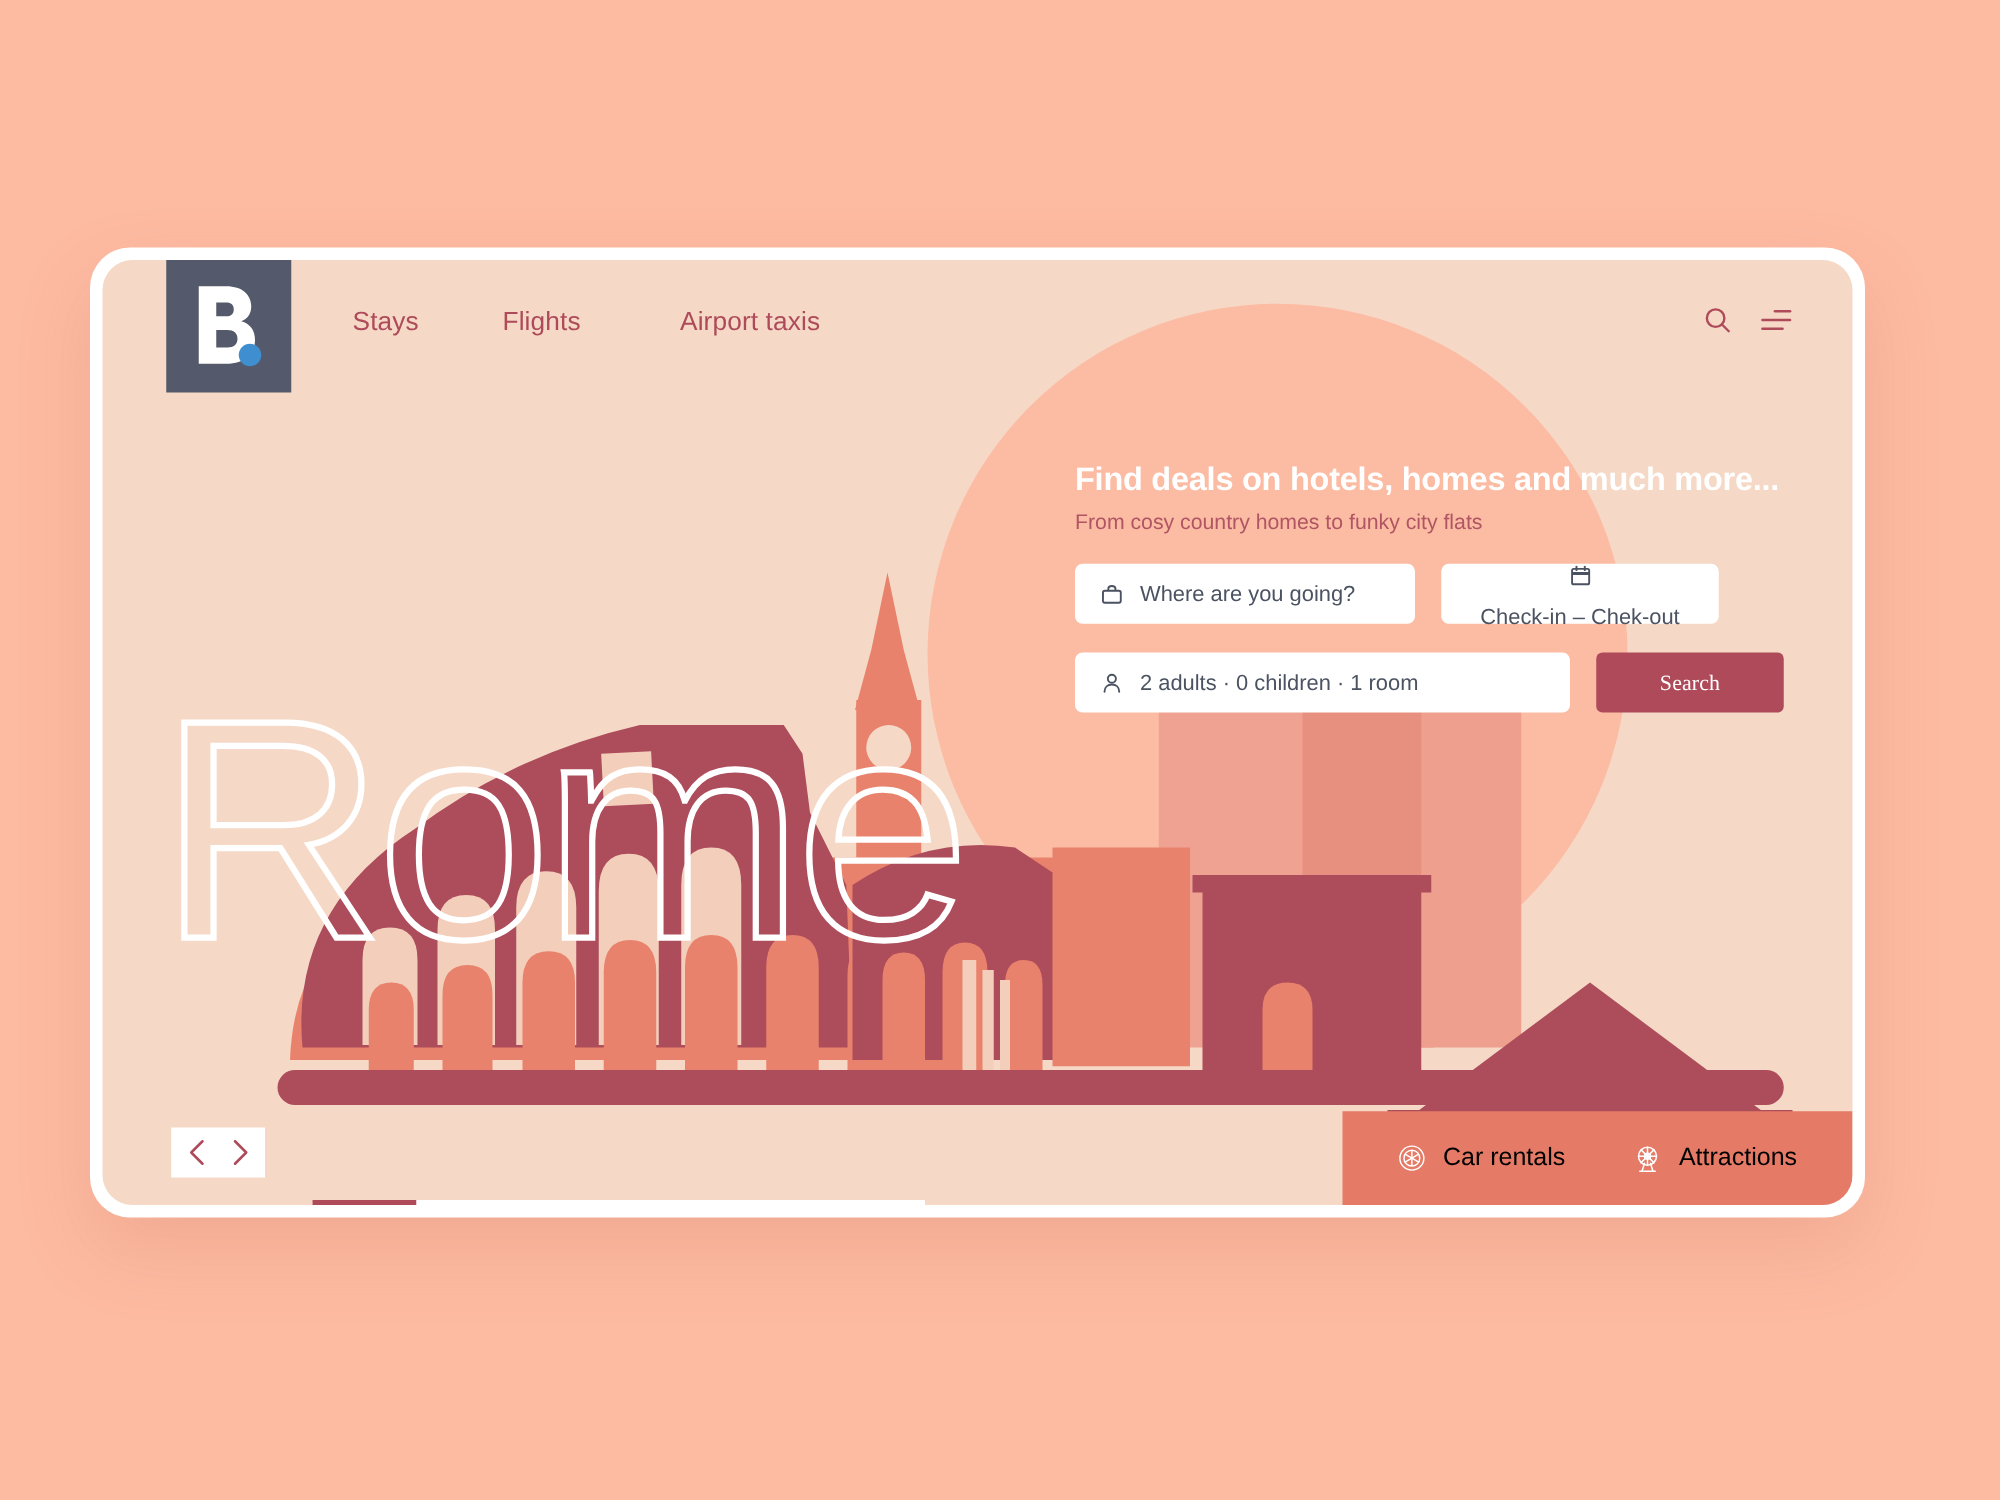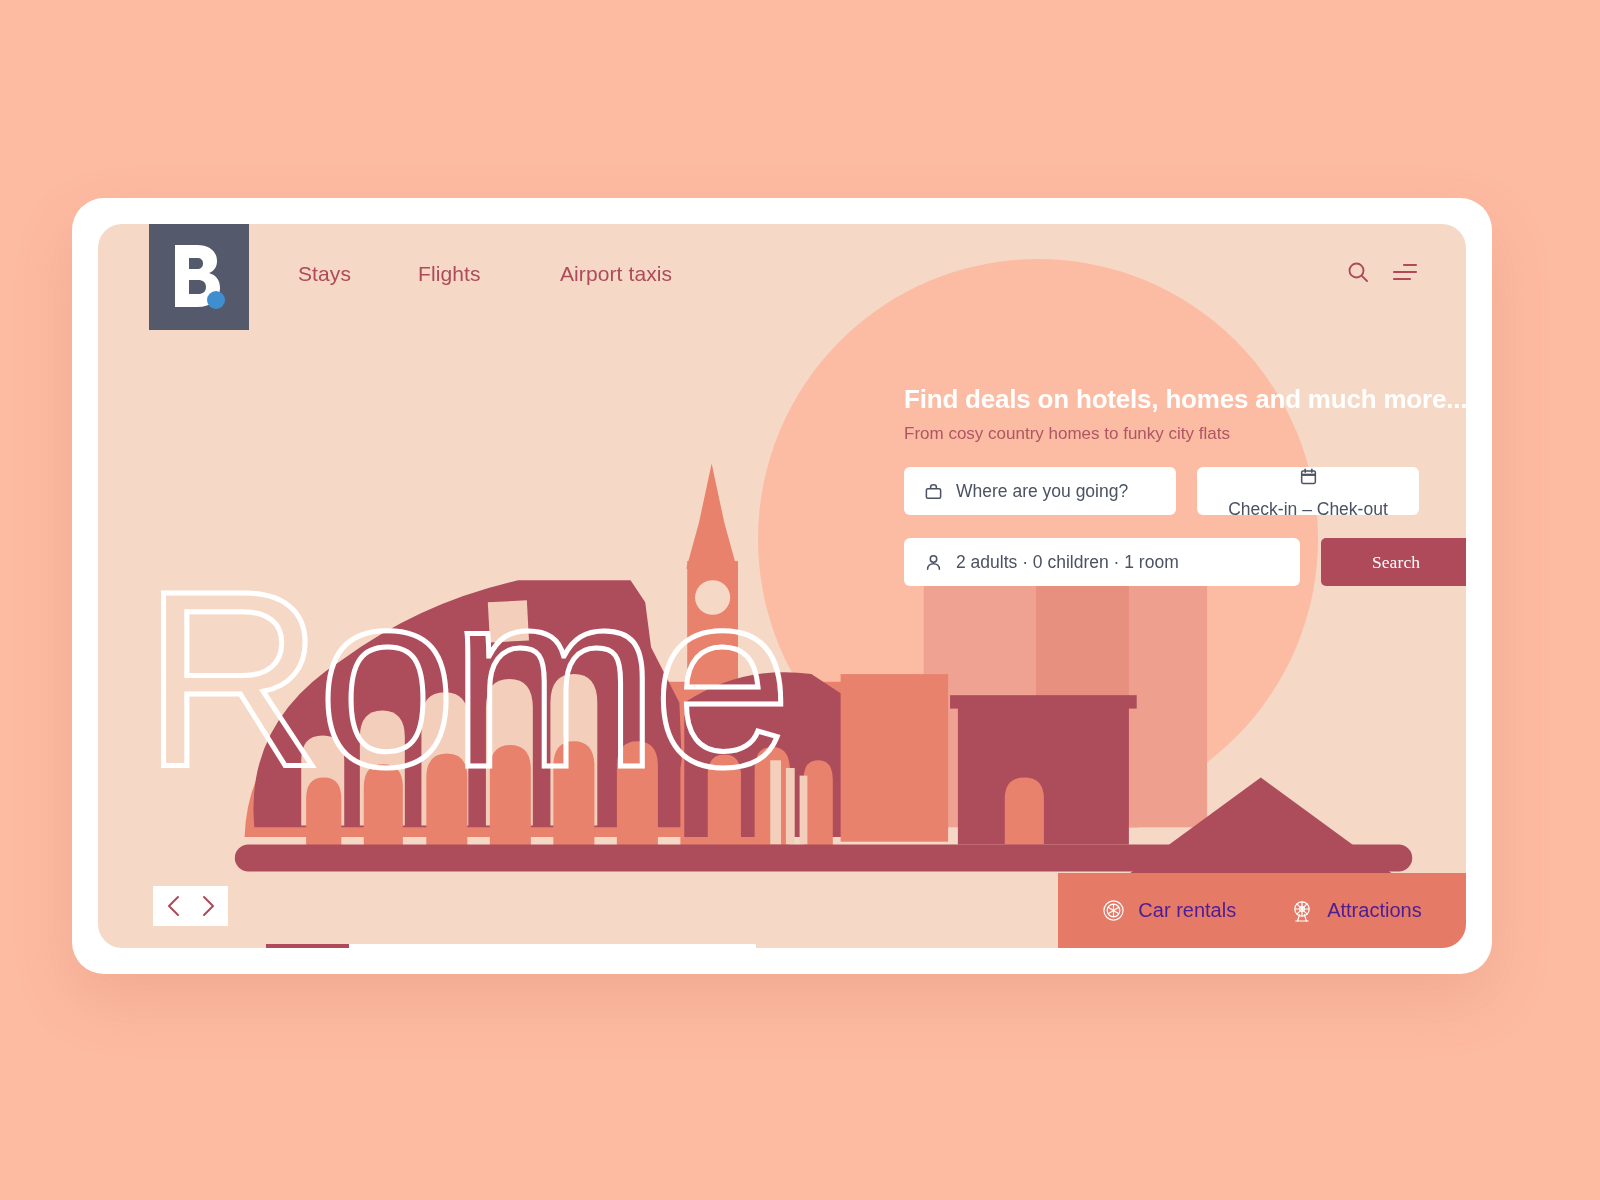--- a/index.html
+++ b/index.html
@@ -18,21 +18,21 @@
 
   
   .card-frame {
     position: absolute;
     left: 72px;
     top: 198px;
     width: 1420px;
     height: 776px;
     background: #ffffff;
     border-radius: 32px;
-    padding: 26px;
+    padding: 10px;
     box-shadow: 0 26px 60px rgba(190, 95, 70, 0.18);
   }
 
   .card-inner {
     position: relative;
     width: 100%;
     height: 100%;
     background: #f5d9c6;
     border-radius: 24px;
     overflow: hidden;
@@ -138,21 +138,21 @@
     font-weight: 400;
     fill: none;
     stroke: #ffffff;
     stroke-width: 5;
     letter-spacing: -6px;
   }
 
   
   .panel {
     position: absolute;
-    left: 806px;
+    left: 778px;
     top: 160px;
     width: 580px;
     z-index: 30;
   }
   .panel-title {
     color: #ffffff;
     font-size: 26px;
     font-weight: bold;
     letter-spacing: -0.2px;
     white-space: nowrap;
@@ -251,21 +251,21 @@
     display: flex;
     align-items: center;
     justify-content: center;
     gap: 54px;
     z-index: 35;
   }
   .action {
     display: flex;
     align-items: center;
     gap: 13px;
-    color: #4c1d95;
+    color: #000000;
     font-size: 20px;
     cursor: pointer;
     white-space: nowrap;
   }
   .action svg { display: block; flex: 0 0 auto; }
 </style>
 </head>
 <body>
 
 <div class="card-frame">

